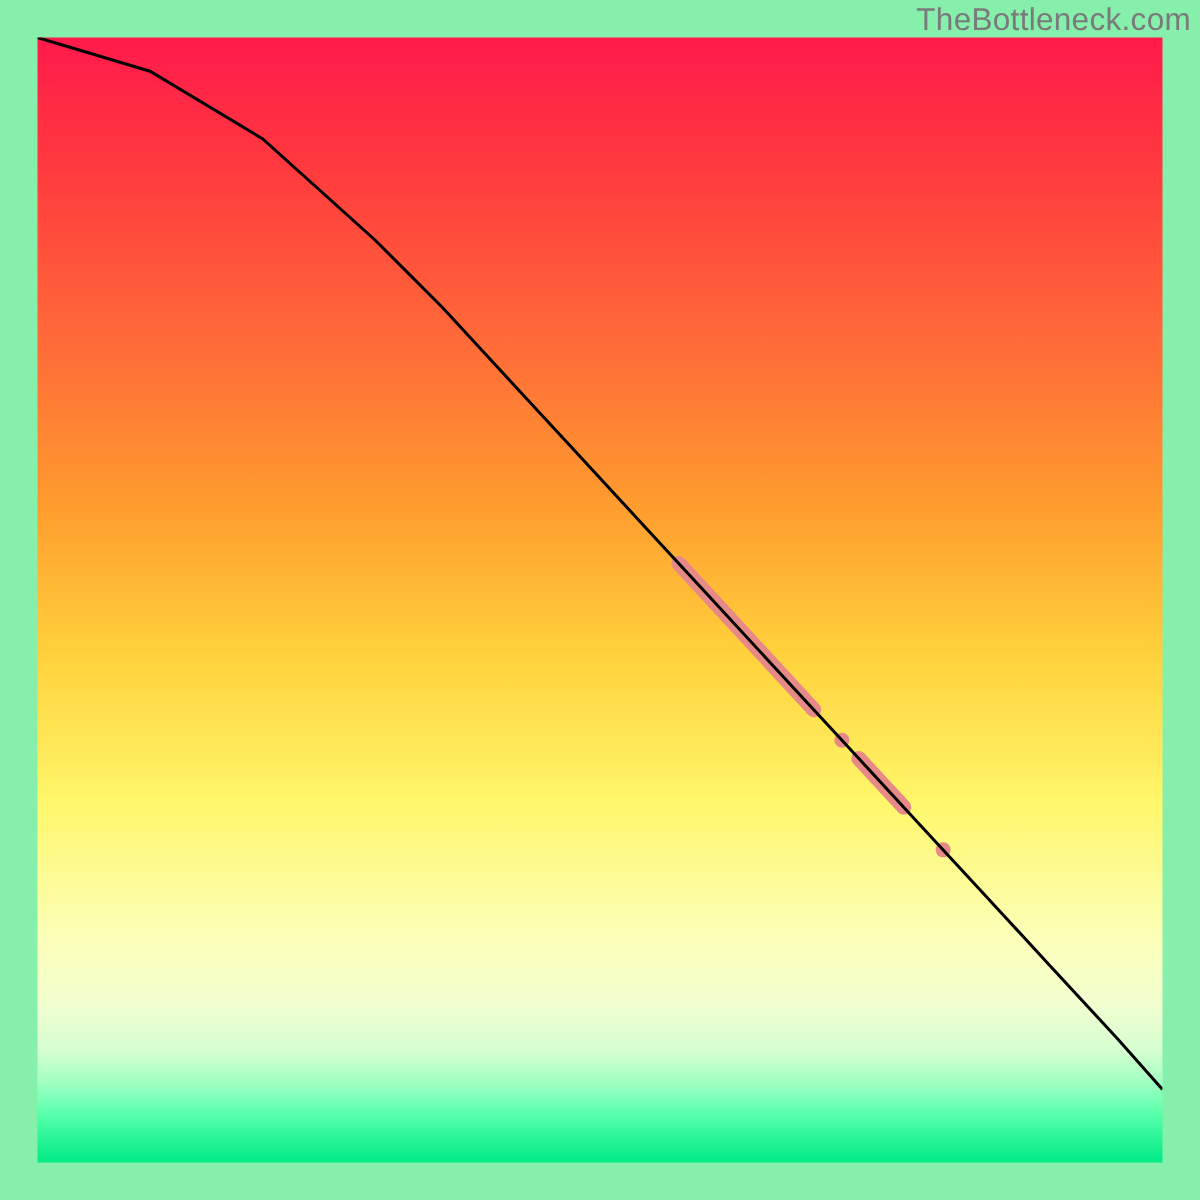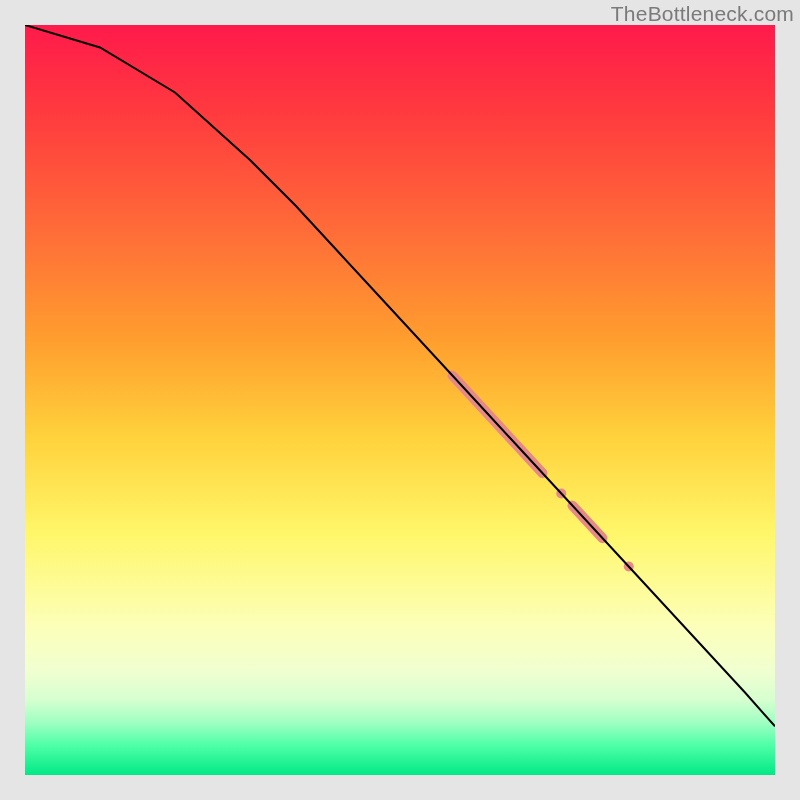--- a/index.html
+++ b/index.html
@@ -8,21 +8,21 @@
     width: 800px;
     height: 800px;
     overflow: hidden;
     background: #000;
     font-family: Arial, Helvetica, sans-serif;
   }
   .frame {
     position: relative;
     width: 800px;
     height: 800px;
-    background: #e5e5e5;
+    background: #86efac;
   }
   .plot {
     position: absolute;
     left: 25px;
     top: 25px;
     width: 750px;
     height: 750px;
     background: linear-gradient(
       to bottom,
       #ff1a4b 0%,

